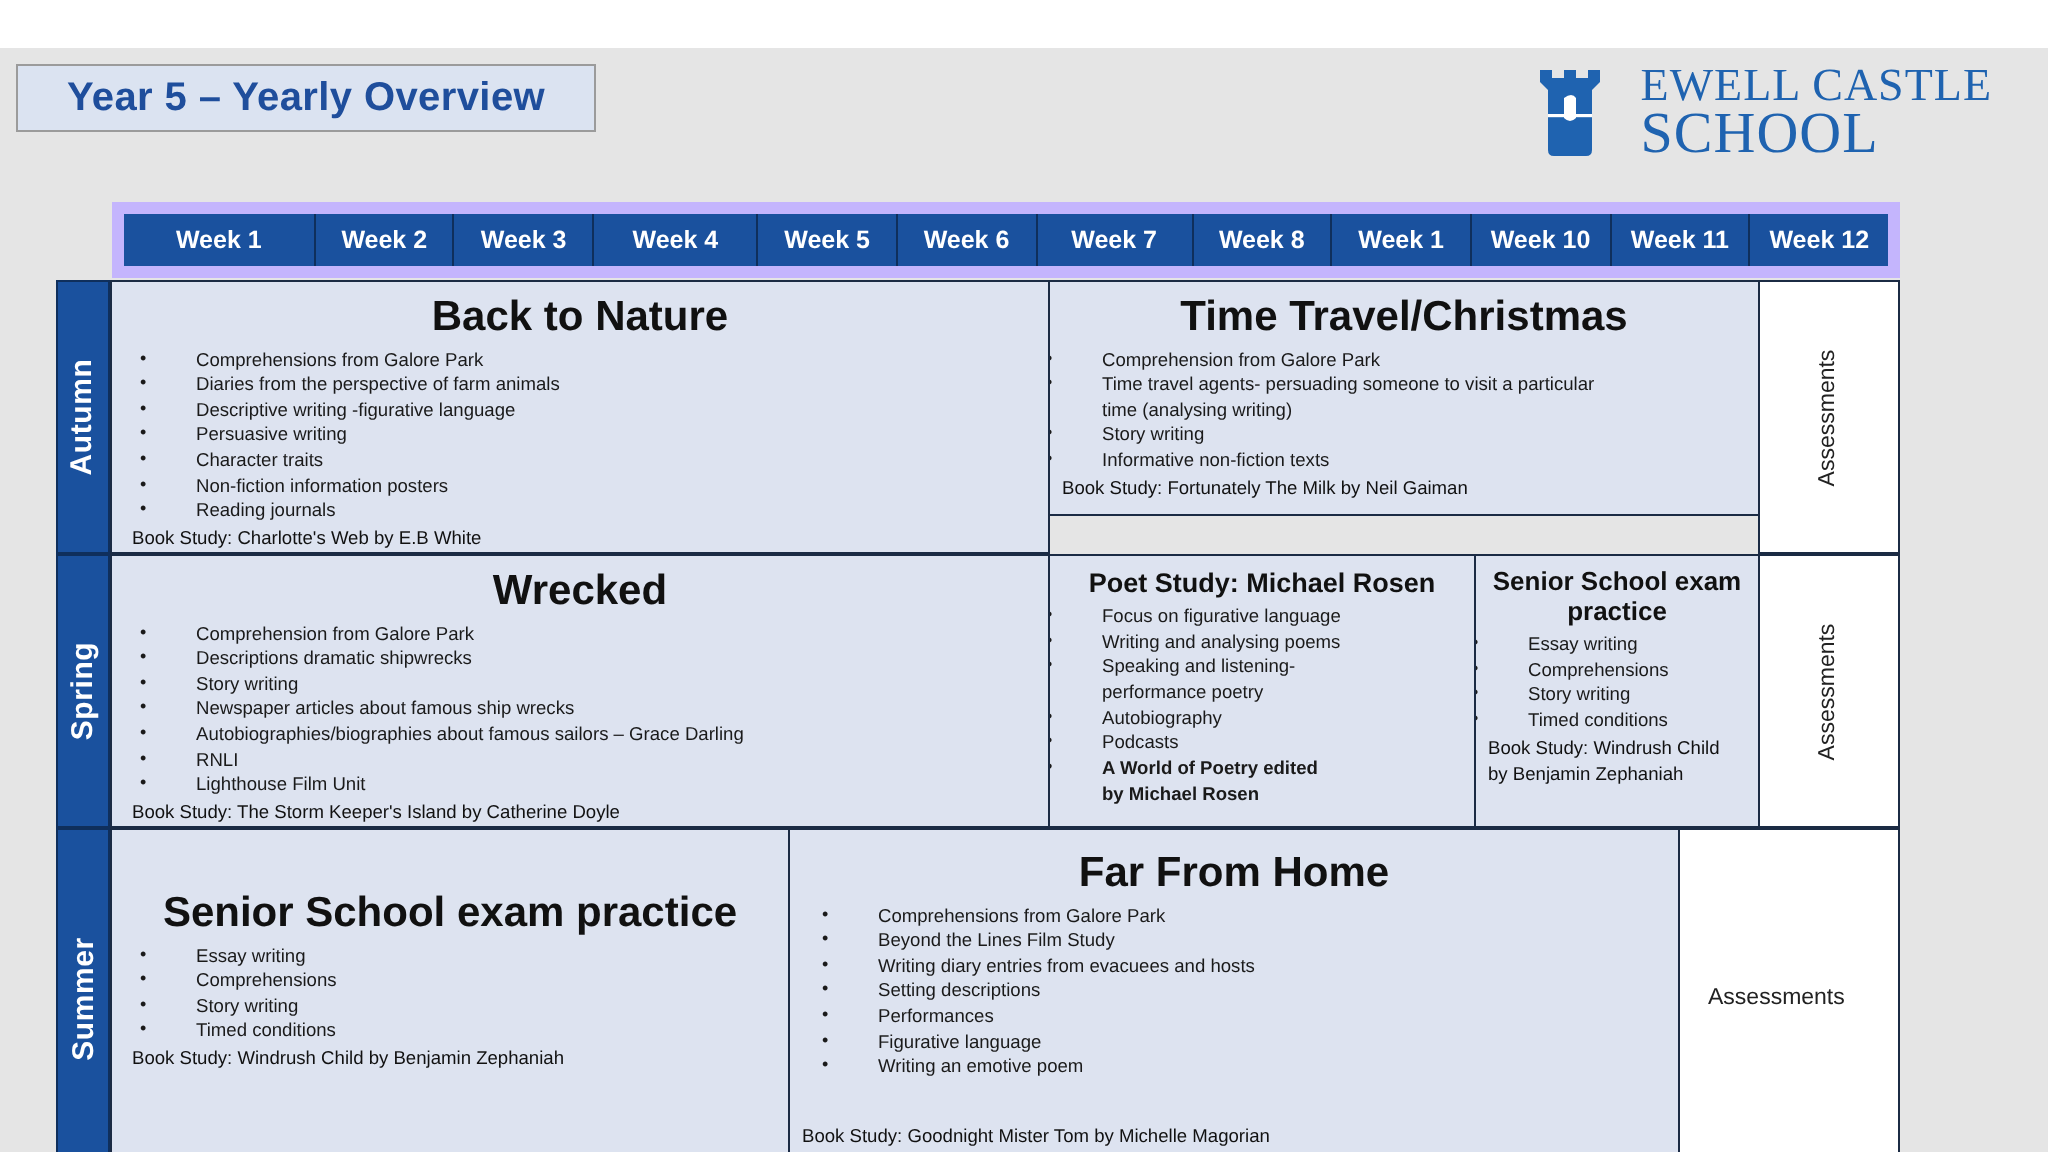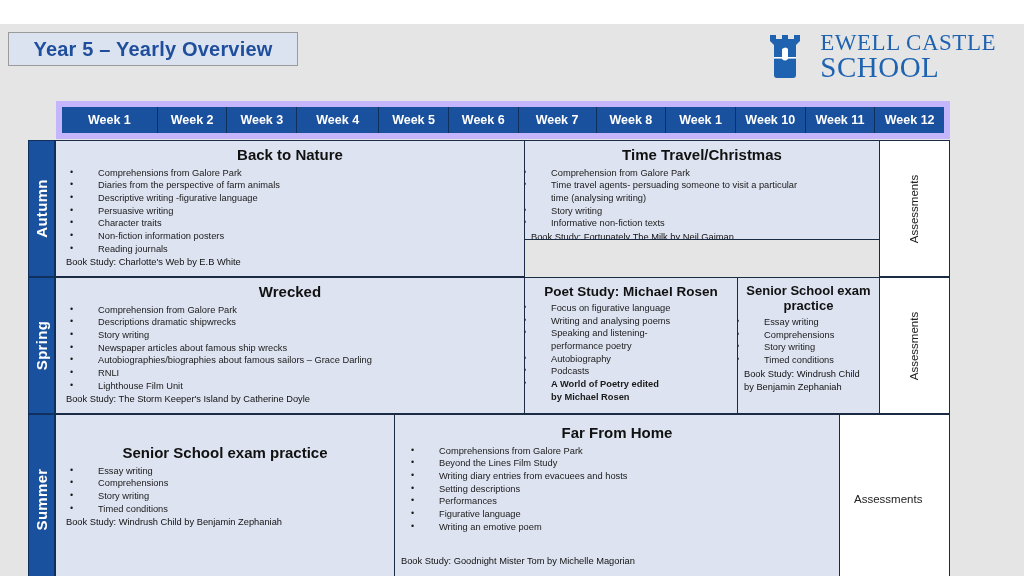--- a/index.html
+++ b/index.html
@@ -84,21 +84,21 @@
     background: #dde3f0;
     border: 1px solid #1b2b44;
     padding: 4px 6px 4px 6px;
     overflow: hidden;
   }
   .cell.white { background: #ffffff; }
 
   .cell h3 {
     margin: 2px 0 3px 0;
     text-align: center;
-    font-size: 15px; font-weight: bold; color: #111;
+    font-size: 21px; font-weight: bold; color: #111;
     line-height: 1.12;
   }
   .cell h3.sm { font-size: 13.5px; }
   .cell h3.xs { font-size: 13px; }
 
   ul.pts { list-style: none; margin: 0; padding: 0; }
   ul.pts li {
     position: relative;
     font-size: 9.3px; color: #1a1a1a;
     line-height: 1.36;
@@ -193,21 +193,21 @@
         <li>Diaries from the perspective of farm animals</li>
         <li>Descriptive writing -figurative language</li>
         <li> Persuasive writing</li>
         <li>Character traits</li>
         <li>Non-fiction information posters</li>
         <li>Reading journals</li>
       </ul>
       <div class="bookstudy ind">Book Study: Charlotte's Web by E.B White</div>
     </div>
 
-    <div class="cell" style="left:496px; top:39px; width:356px; height:100px;">
+    <div class="cell" style="left:496px; top:39px; width:356px; height:118px;">
       <h3>Time Travel/Christmas</h3>
       <ul class="pts narrow">
         <li>Comprehension from Galore Park</li>
         <li>Time travel agents- persuading someone to visit a particular</li>
         <li class="cont">time (analysing writing)</li>
         <li>Story writing</li>
         <li>Informative non-fiction texts</li>
       </ul>
       <div class="bookstudy">Book Study: Fortunately The Milk by Neil Gaiman</div>
     </div>

